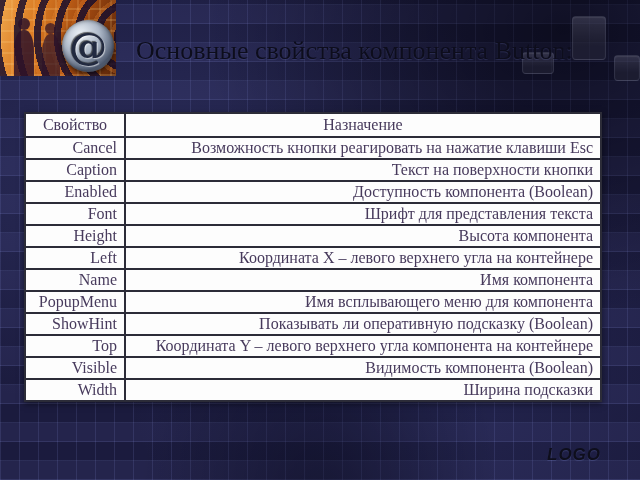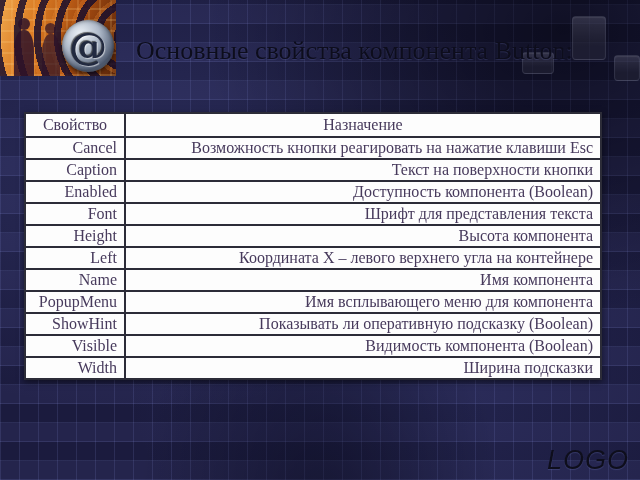--- a/index.html
+++ b/index.html
@@ -70,22 +70,22 @@
   }
   table.props th, table.props td{
     border:2px solid #2c2c38;padding:1px 7px;line-height:18px;
     text-align:right;vertical-align:middle;font-weight:normal;
   }
   table.props th{text-align:center;height:20px;}
   td.prop{width:84px;overflow-wrap:anywhere;word-break:break-all;}
 
   .logo{
     position:absolute;left:547px;top:445px;
-    font-family:"Liberation Sans", sans-serif;font-style:italic;font-weight:normal;
-    font-size:27px;letter-spacing:1px;color:#0e0e1c;
+    font-family:"Liberation Sans", sans-serif;font-style:italic;font-weight:bold;
+    font-size:17px;letter-spacing:1px;color:#0e0e1c;
     text-shadow:0 1px 1px rgba(110,120,190,0.3);
   }
 </style>
 </head>
 <body>
 
 <div class="slide">
 
   <div class="collage">
     <div class="silhouette sil-body1"></div>
@@ -153,20 +153,24 @@
         <tr>
           <td class="prop">PopupMenu</td>
           <td class="desc">Имя всплывающего меню для компонента</td>
         </tr>
 
         <tr>
           <td class="prop">ShowHint</td>
           <td class="desc">Показывать ли оперативную подсказку (Boolean)</td>
         </tr>
 
+        <tr>
+          <td class="prop">Top</td>
+          <td class="desc">Координата Y – левого верхнего угла компонента на контейнере</td>
+        </tr>
 
         <tr>
           <td class="prop">Visible</td>
           <td class="desc">Видимость компонента (Boolean)</td>
         </tr>
 
         <tr>
           <td class="prop">Width</td>
           <td class="desc">Ширина подсказки</td>
         </tr>

